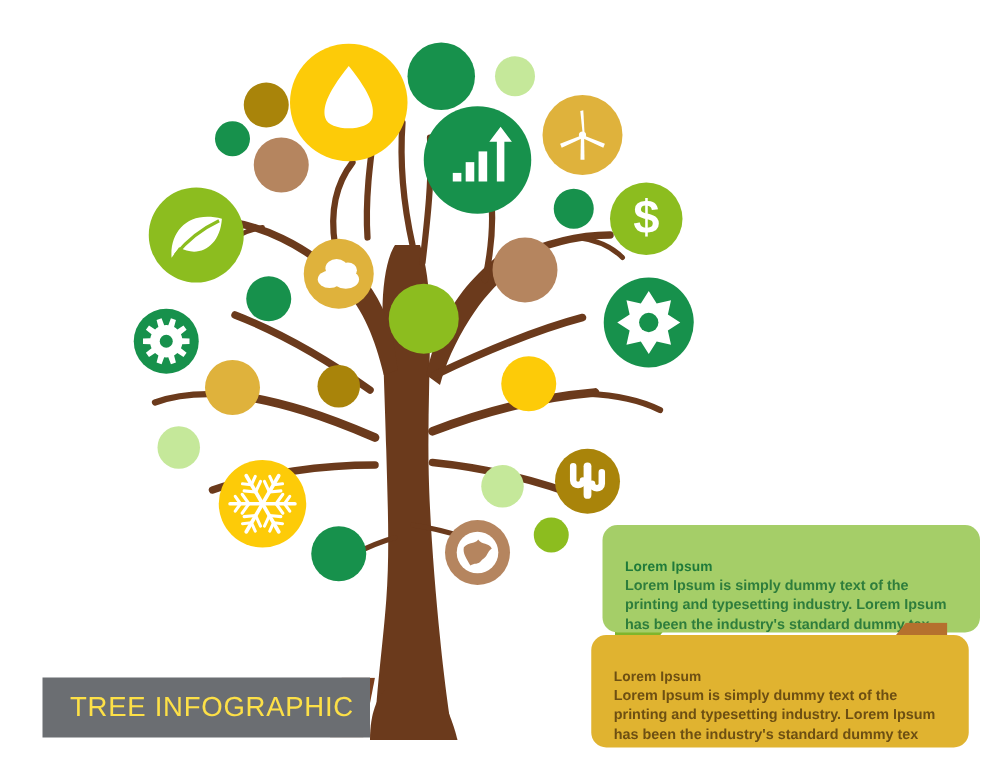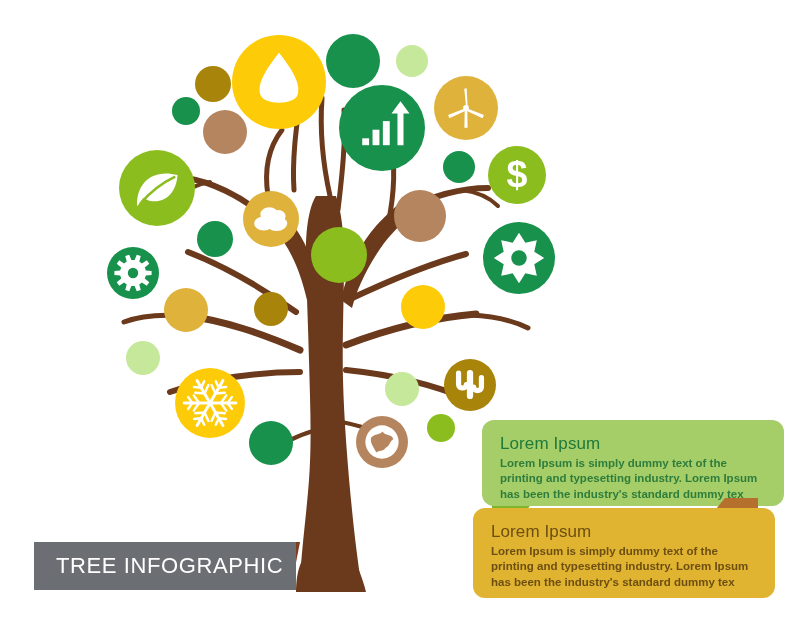--- a/index.html
+++ b/index.html
@@ -14,23 +14,23 @@
   #stage svg.layer{position:absolute;left:0;top:0;width:800px;height:623px;}
 
   
   .callout{
     position:absolute;
     border-radius:12px;
     box-sizing:border-box;
     padding:14px 18px 12px 18px;
   }
   .callout .c-title{
-    font-size:17px;
-    font-weight:normal;
-    margin:0 0 2px 0;
+    font-size:11px;
+    font-weight:bold;
+    margin:14px 0 2px 0;
     letter-spacing:.1px;
   }
   .callout .c-body{
     font-size:11.5px;
     line-height:1.33;
     margin:0;
     max-width:268px;
     font-weight:bold;
   }
   #callout-green{
@@ -260,16 +260,16 @@
   </div>
 
   <div class="fold" id="fold-gold" style="background: rgb(181, 112, 46);"></div>
   <div class="callout" id="callout-gold" style="background: rgb(224, 179, 48);">
     <p class="c-title" style="color: rgb(109, 79, 18);">Lorem Ipsum</p>
     <p class="c-body" style="color: rgb(109, 79, 18);">Lorem Ipsum is simply dummy text of the printing and typesetting industry. Lorem Ipsum has been the industry's standard dummy tex</p>
   </div>
 
   <div id="title-wedge" style="background: rgb(123, 63, 29);"></div>
   <div id="title-banner" style="background: rgb(107, 110, 114);">
-    <span class="t-text" style="color: #ffffff;">TREE INFOGRAPHIC</span>
+    <span class="t-text" style="color: #fde047;">TREE INFOGRAPHIC</span>
   </div>
 
 </div>
 
 </body></html>

